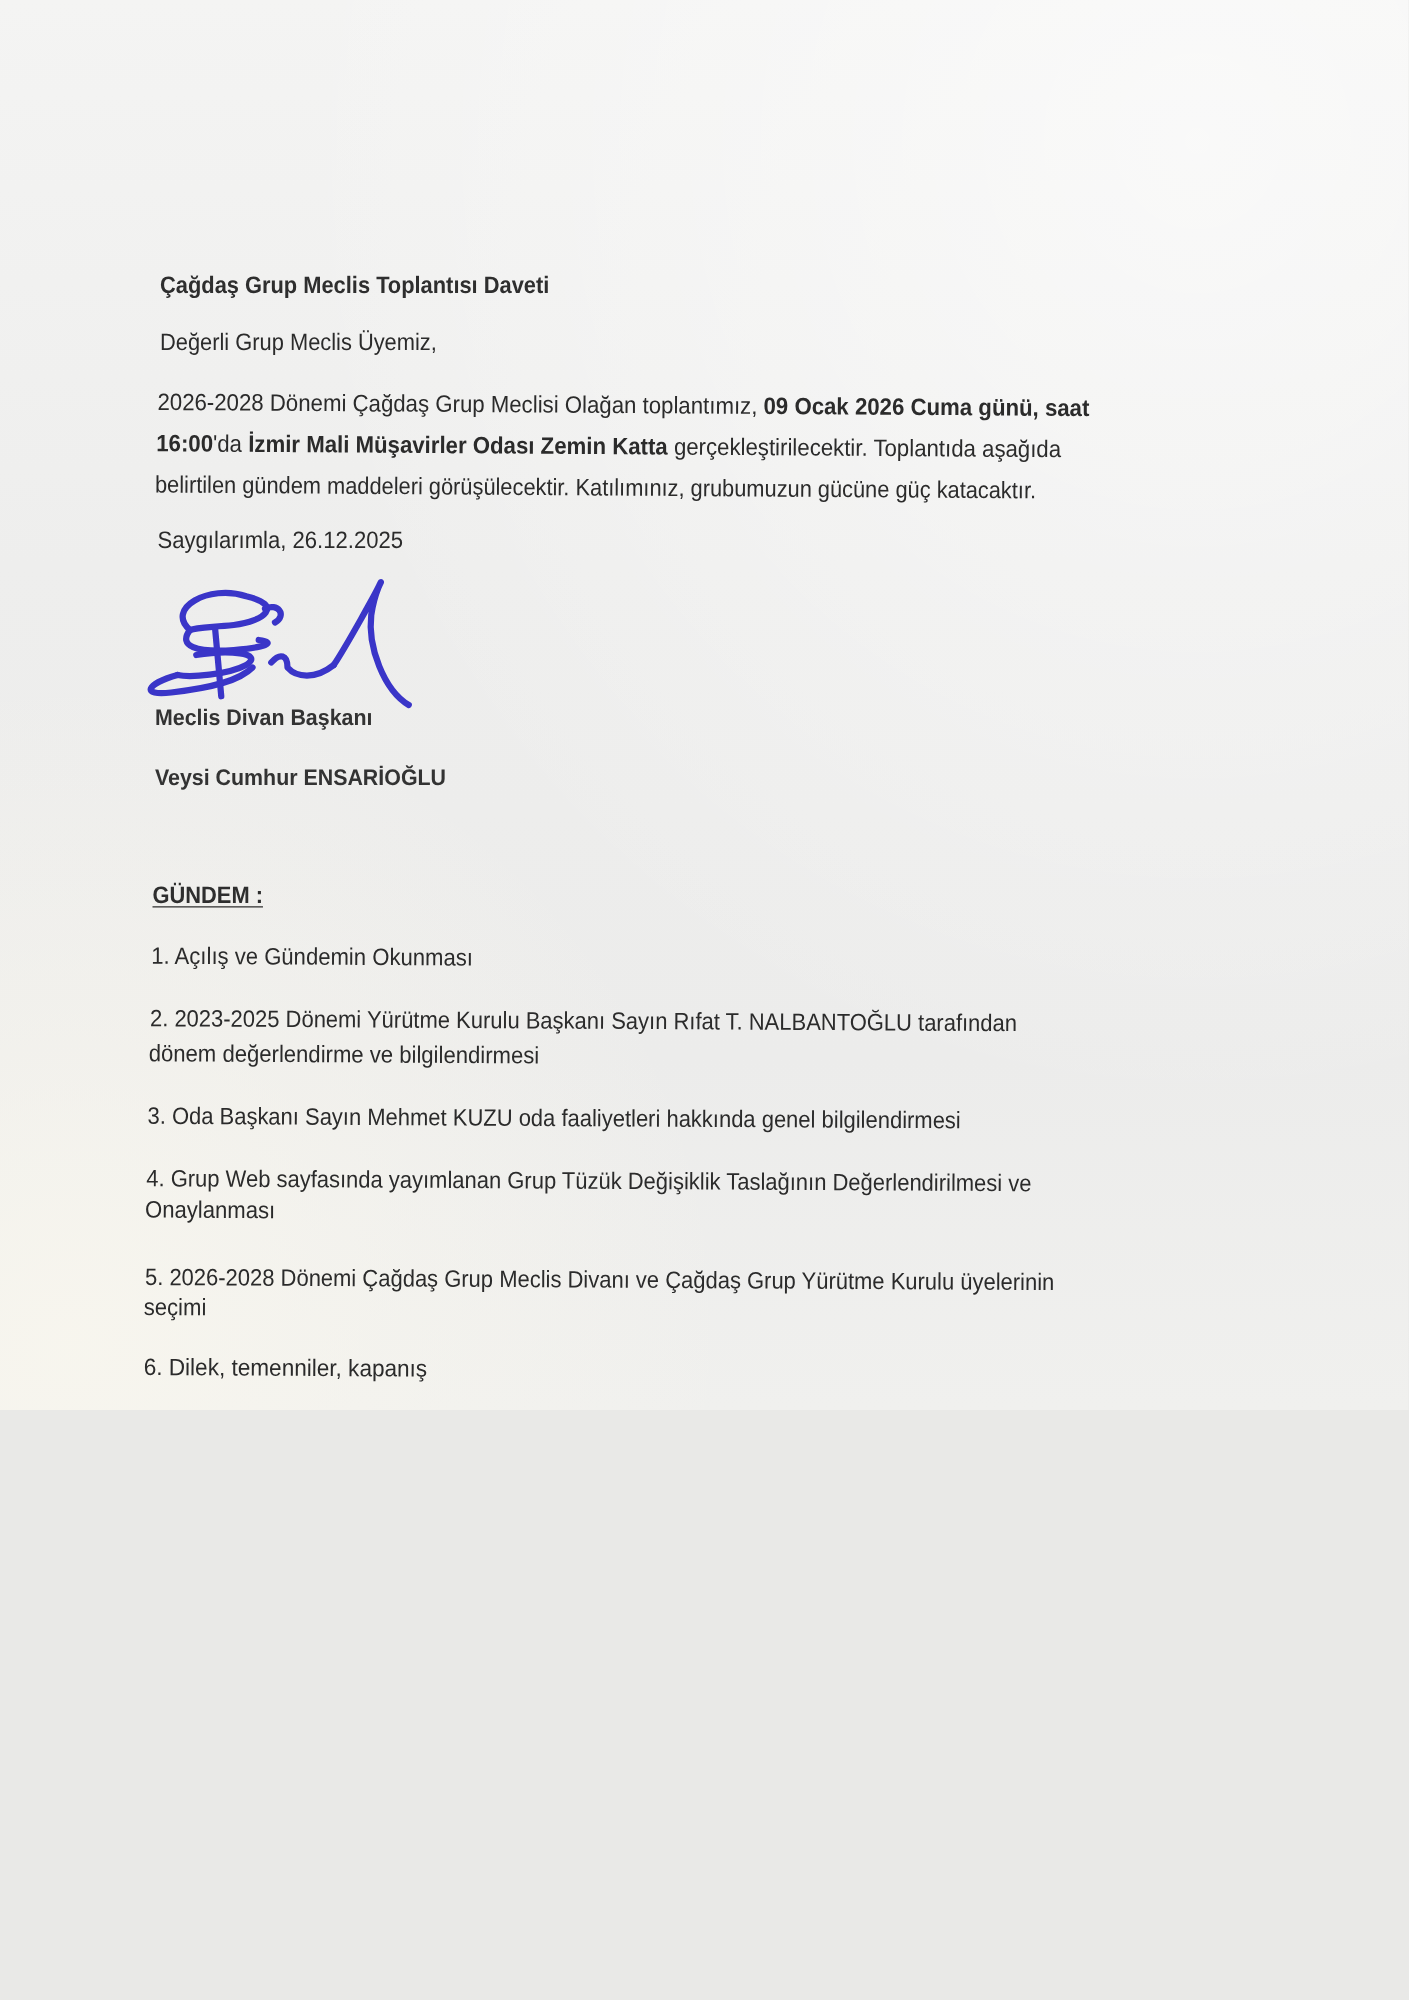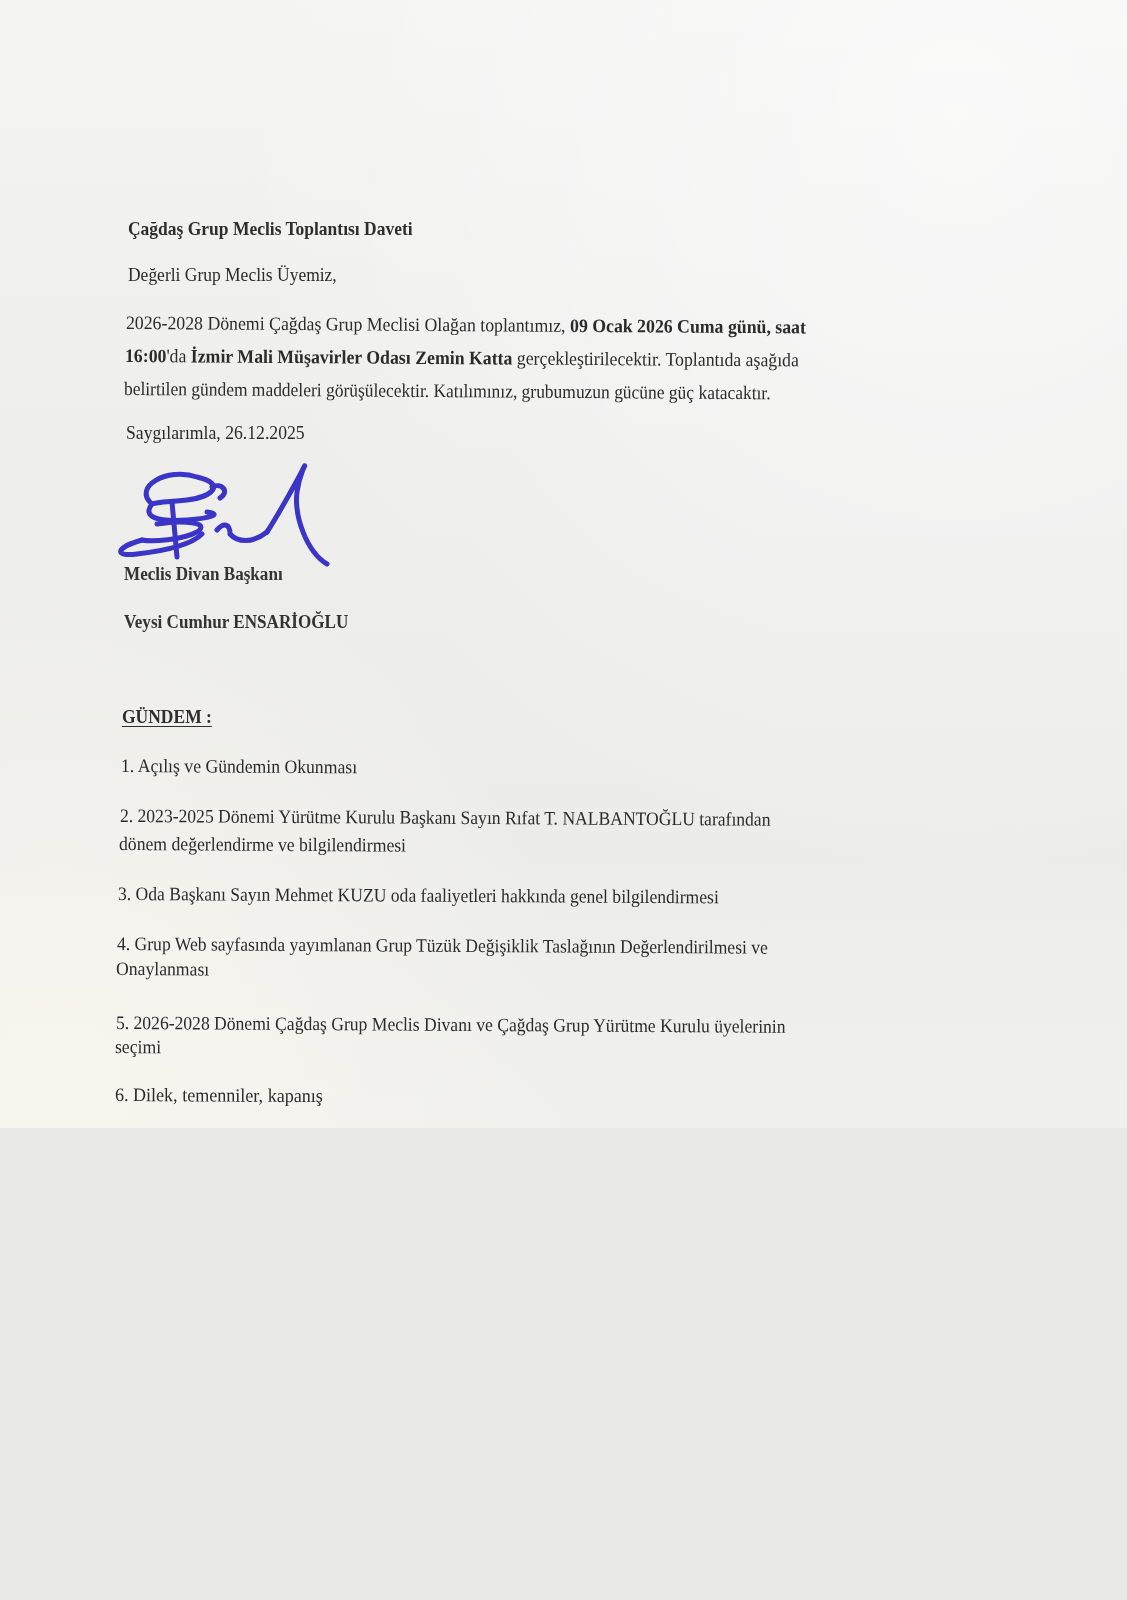--- a/index.html
+++ b/index.html
@@ -13,21 +13,21 @@
       background: #e9e9e7;
     }
     .paper {
       position: relative;
       width: 1127px;
       height: 1128px;
       background:
         radial-gradient(ellipse at 85% 10%, rgba(255,255,255,0.55) 0%, rgba(255,255,255,0) 55%),
         radial-gradient(ellipse at 5% 95%, rgba(248,246,238,0.9) 0%, rgba(248,246,238,0) 35%),
         linear-gradient(180deg, #f4f4f3 0%, #eeeeed 40%, #ececeb 75%, #f0f0ee 100%);
-      font-family: Liberation Serif, serif;
+      font-family: Liberation Sans, sans-serif;
       color: #2b2b2b;
     }
     .abs { position: absolute; white-space: nowrap; }
     .title {
       left: 128px; top: 218px;
       font-size: 19px; font-weight: bold;
       color: #2e2e2e;
       transform: scaleX(0.92); transform-origin: left center;
     }
     .salutation {

